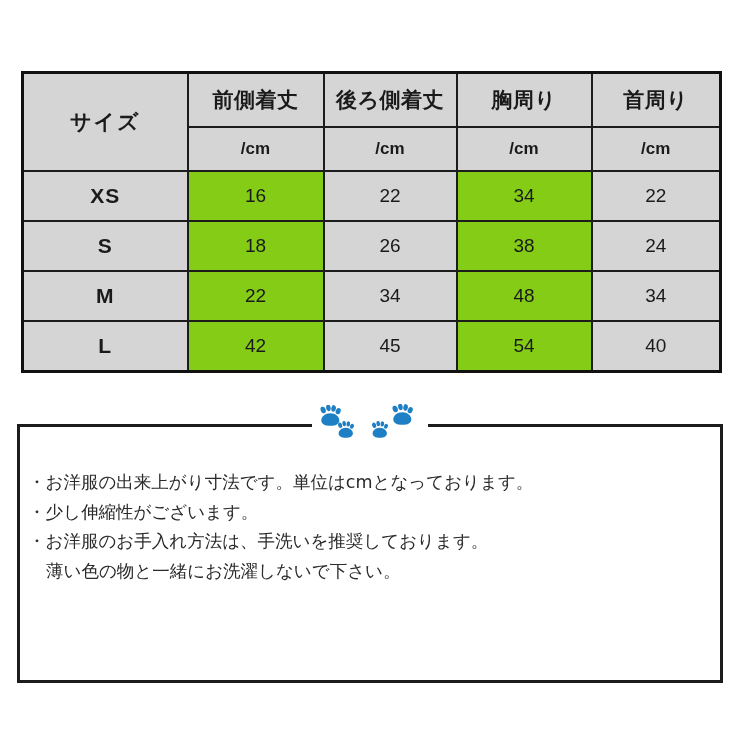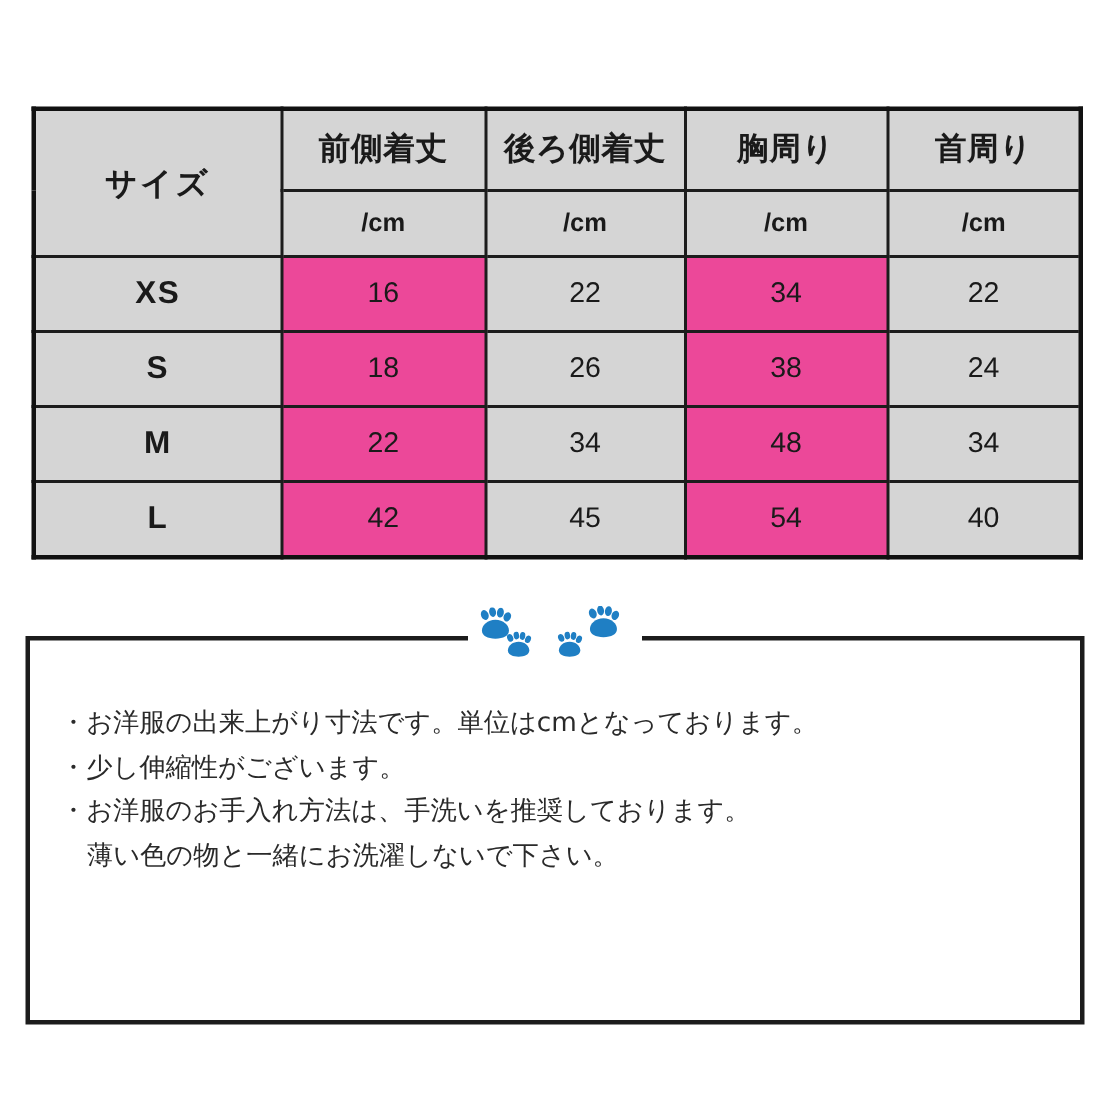--- a/index.html
+++ b/index.html
@@ -39,21 +39,21 @@
     padding: 0;
   }
   
   .col-size   { width: 165px; }
   .col-a      { width: 136px; }
   .col-b      { width: 133px; }
   .col-c      { width: 135px; }
   .col-d      { width: 129px; }
 
   .cell-gray  { background: #d5d5d5; }
-  .cell-white { background: #ec4899; }
+  .cell-white { background: #84cc16; }
 
   .hdr-main {
     font-size: 21px;
     font-weight: 700;
     letter-spacing: 0.5px;
     line-height: 1.1;
   }
   .hdr-unit {
     font-size: 17px;
     font-weight: 700;
@@ -133,21 +133,20 @@
     left: 28px;
     top: 468px;
     width: 686px;
   }
   .info-line {
     font-size: 17.5px;
     line-height: 29.5px;
     color: #2a2a2a;
     white-space: nowrap;
     font-family: "DejaVu Sans", "Liberation Sans", sans-serif;
-    margin-left: 12px;
   }
   .info-line.cont {
     padding-left: 18px;
   }
 </style>
 </head>
 <body>
 
 <div class="size-table-wrap">
   <table class="size-table">

